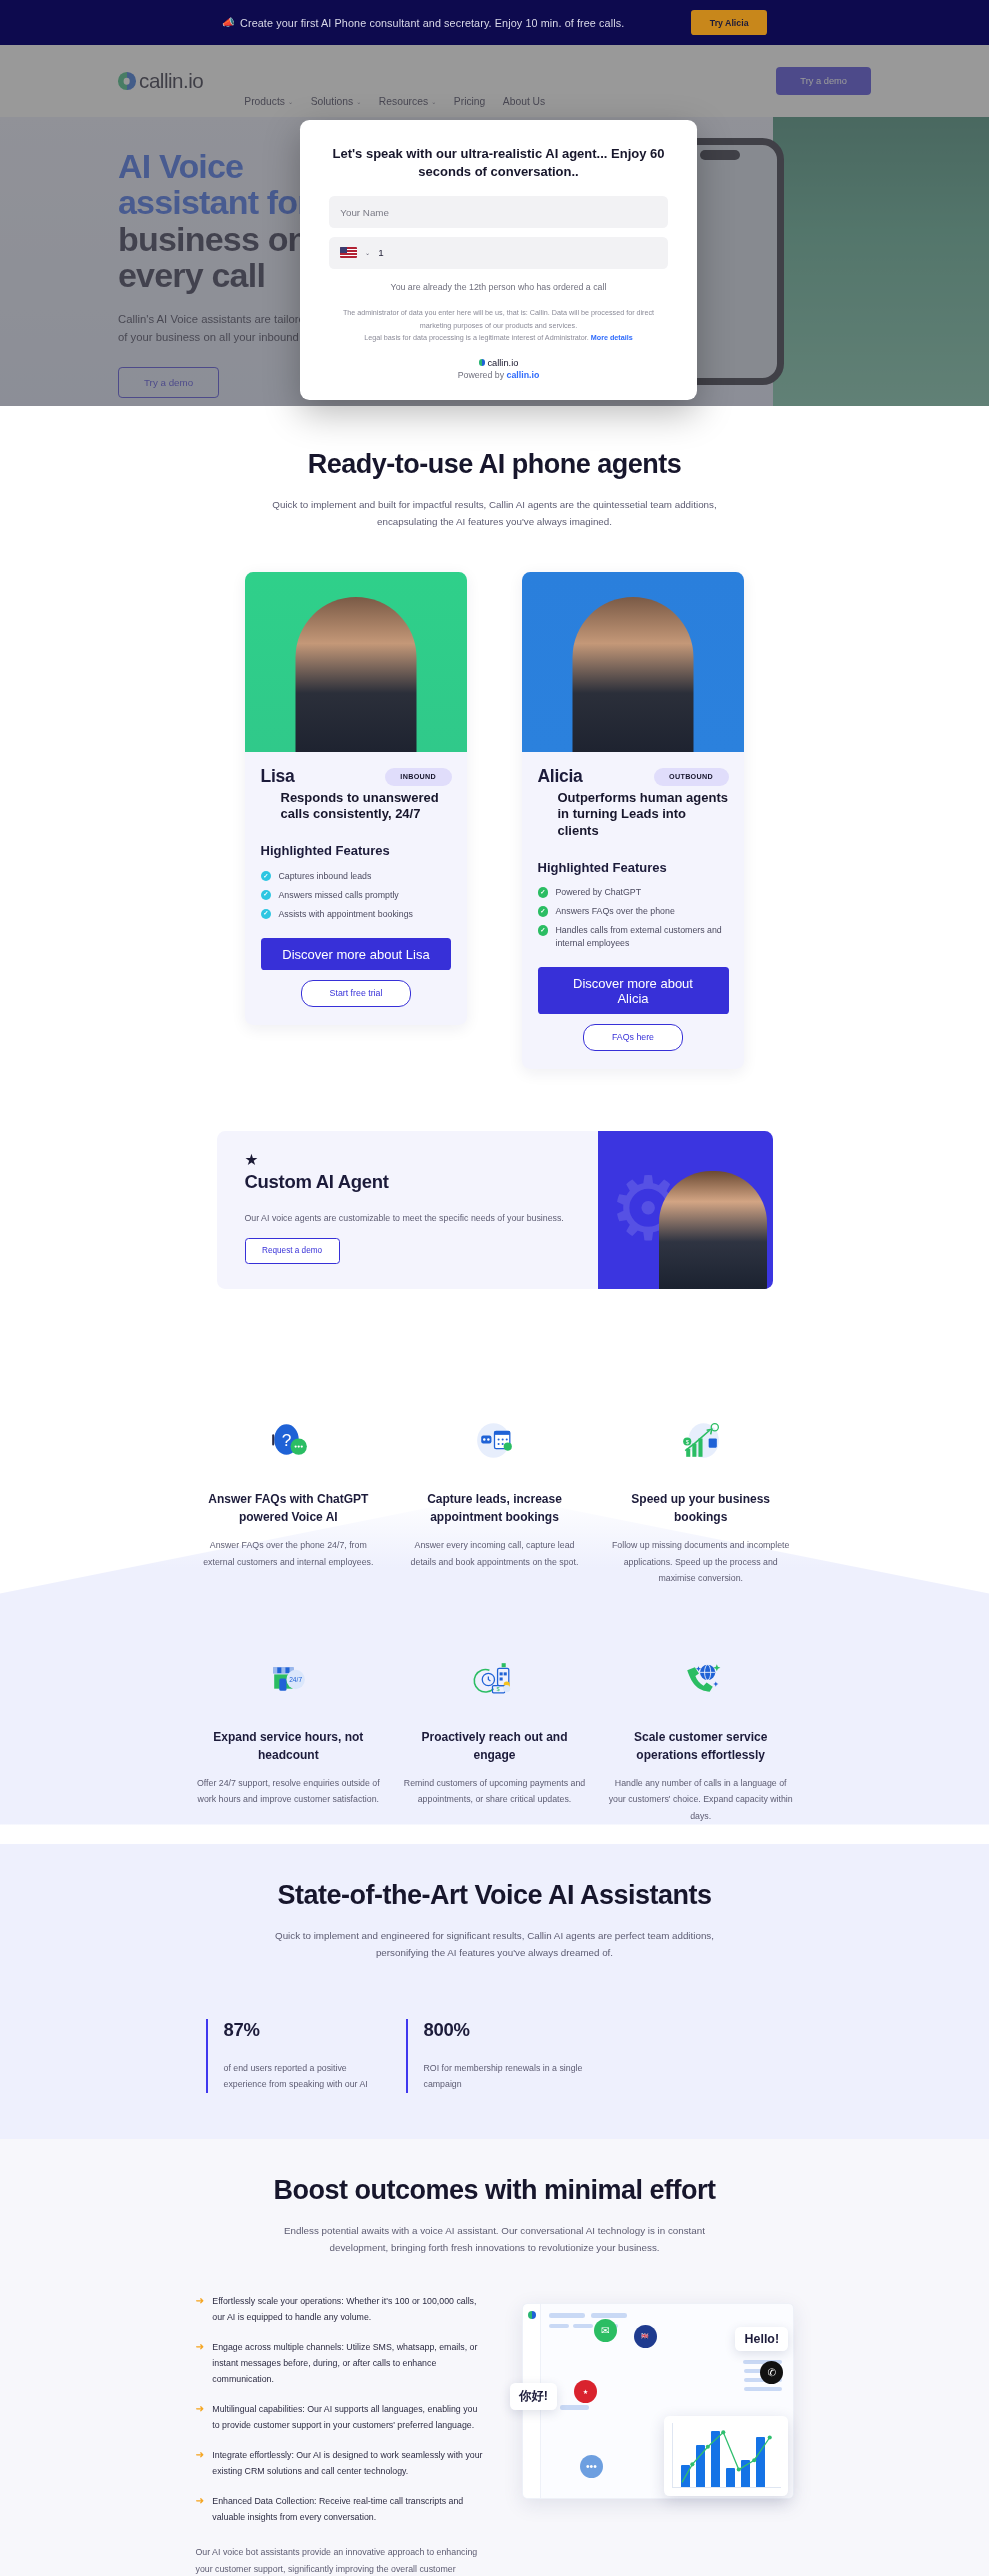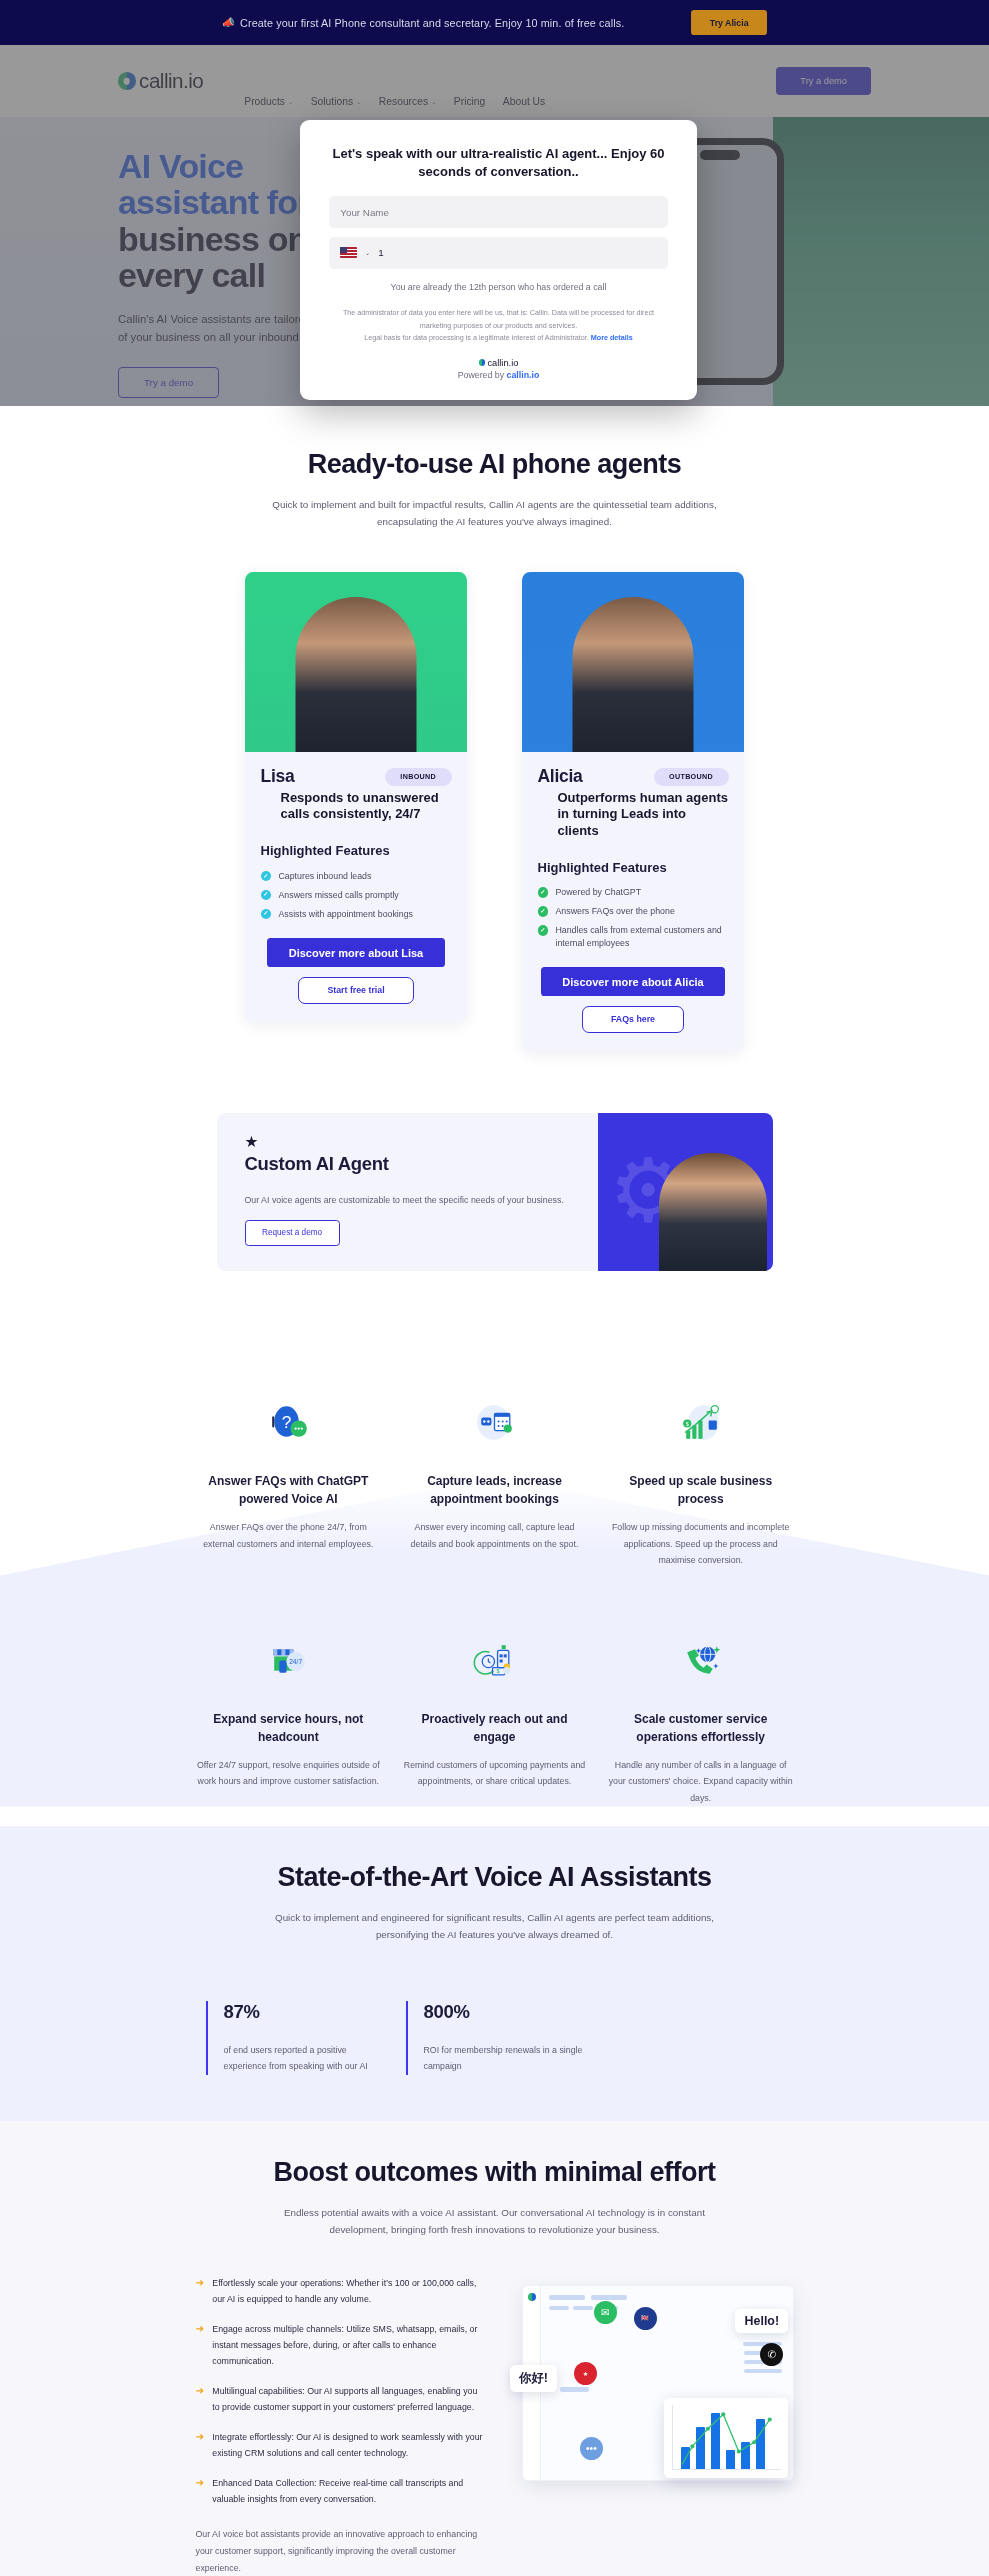--- a/index.html
+++ b/index.html
@@ -170,25 +170,25 @@
   .tick {
     flex: none; width: 10.8px; height: 10.8px; border-radius: 50%;
     display: flex; align-items: center; justify-content: center;
     color: #fff; font-size: 6.2px; font-weight: 700; margin-top: 1px;
   }
   .tick.cyan { background: #2ec6e2; }
   .tick.green { background: #2bbd63; }
   .agent-btns { margin-top: 17.5px; display: flex; flex-direction: column; align-items: center; gap: 9.3px; }
   .btn-solid {
     background: #3730d8; color: #fff; border: none; border-radius: 3.6px;
-    font-size: 11px; font-weight: 700; padding: 8.8px 21.6px; cursor: pointer;
+    font-size: 13px; font-weight: 400; padding: 8.8px 21.6px; cursor: pointer;
   }
   .btn-outline {
-    background: #fff; color: #3730d8; border: 1px solid #3730d8; border-radius: 7px;
-    font-size: 8.8px; font-weight: 700; padding: 7.7px 28px; cursor: pointer;
+    background: #fff; color: #3730d8; border: 1px solid #3730d8; border-radius: 12px;
+    font-size: 8.8px; font-weight: 400; padding: 7.7px 28px; cursor: pointer;
   }
   
   .custom-sec { padding-top: 31px; padding-bottom: 36px; }
   .custom-card {
     max-width: 556px; margin: 0 auto; background: #f4f4fd; border-radius: 8.2px;
     display: flex; overflow: hidden; min-height: 139px;
   }
   .custom-left { flex: 1; padding: 20.6px 28px 25px; }
   .star { font-size: 15.5px; color: #1b1a35; }
   .custom-title { margin-top: 2px; font-size: 18.5px; font-weight: 800; letter-spacing:-0.3px;}
@@ -484,21 +484,21 @@
             <rect x="32" y="52" width="8" height="26" fill="#2bbd63"></rect>
             <rect x="44" y="42" width="8" height="36" fill="#2bbd63"></rect>
             <path d="M18 66 L36 52 L50 40 L66 26" stroke="#2bbd63" stroke-width="3" fill="none"></path>
             <path d="M60 26 L70 24 L68 34" stroke="#2bbd63" stroke-width="3" fill="none"></path>
             <circle cx="22" cy="48" r="8" fill="#2bbd63"></circle>
             <text x="22" y="53" font-size="11" fill="#fff" text-anchor="middle" font-family="Liberation Sans">$</text>
             <rect x="64" y="42" width="16" height="18" rx="2" fill="#1f62d6"></rect>
             <circle cx="76" cy="20" r="7" fill="none" stroke="#2bbd63" stroke-width="2.5"></circle>
           </svg>
       </div>
-      <div class="lev-title">Speed up scale business process</div>
+      <div class="lev-title">Speed up your business bookings</div>
       <div class="lev-desc">Follow up missing documents and incomplete applications. Speed up the process and maximise conversion.</div>
     </div>
 
     <div class="lev-item">
       <div class="lev-icon">
         <svg viewBox="0 0 96 96">
             <rect x="18" y="24" width="40" height="12" fill="#1f62d6"></rect>
             <path d="M18 24h8v12h-8z" fill="#fff" opacity=".55"></path>
             <path d="M34 24h8v12h-8z" fill="#fff" opacity=".55"></path>
             <path d="M50 24h8v12h-8z" fill="#fff" opacity=".55"></path>

